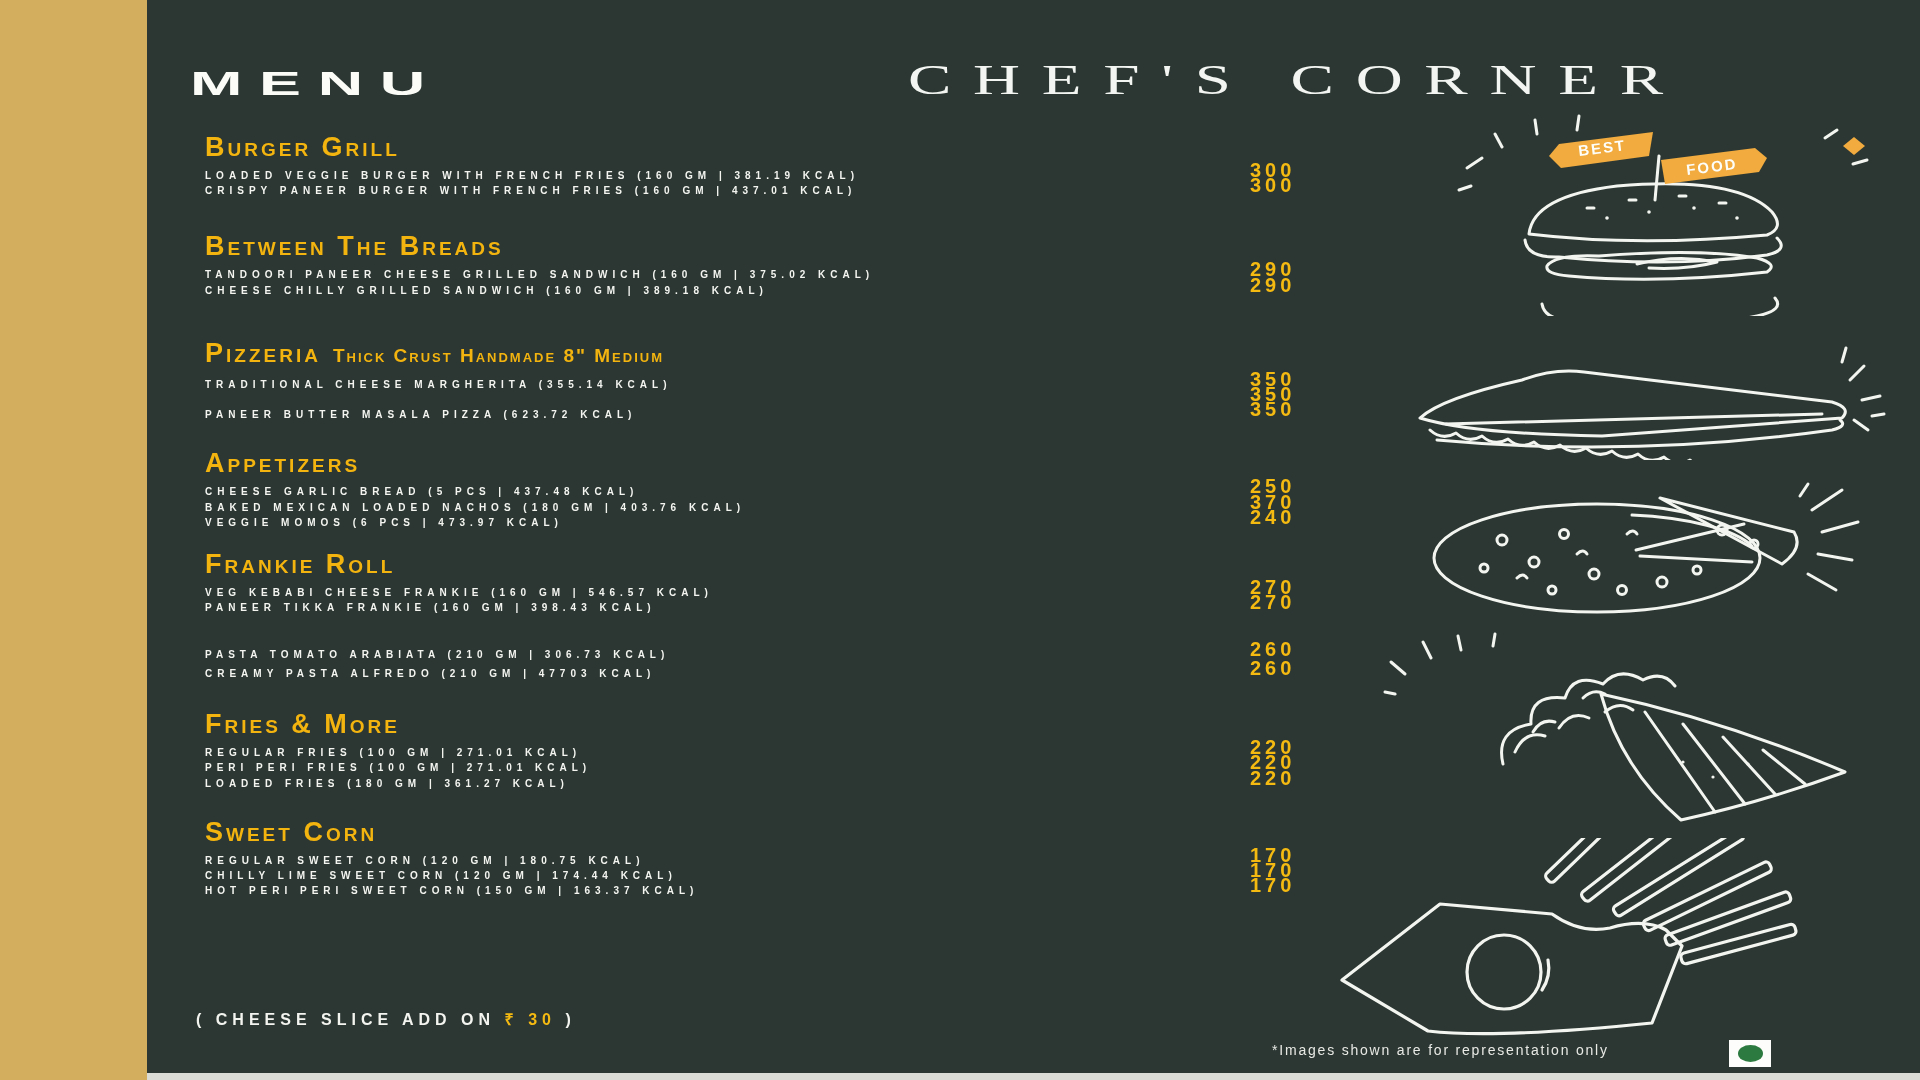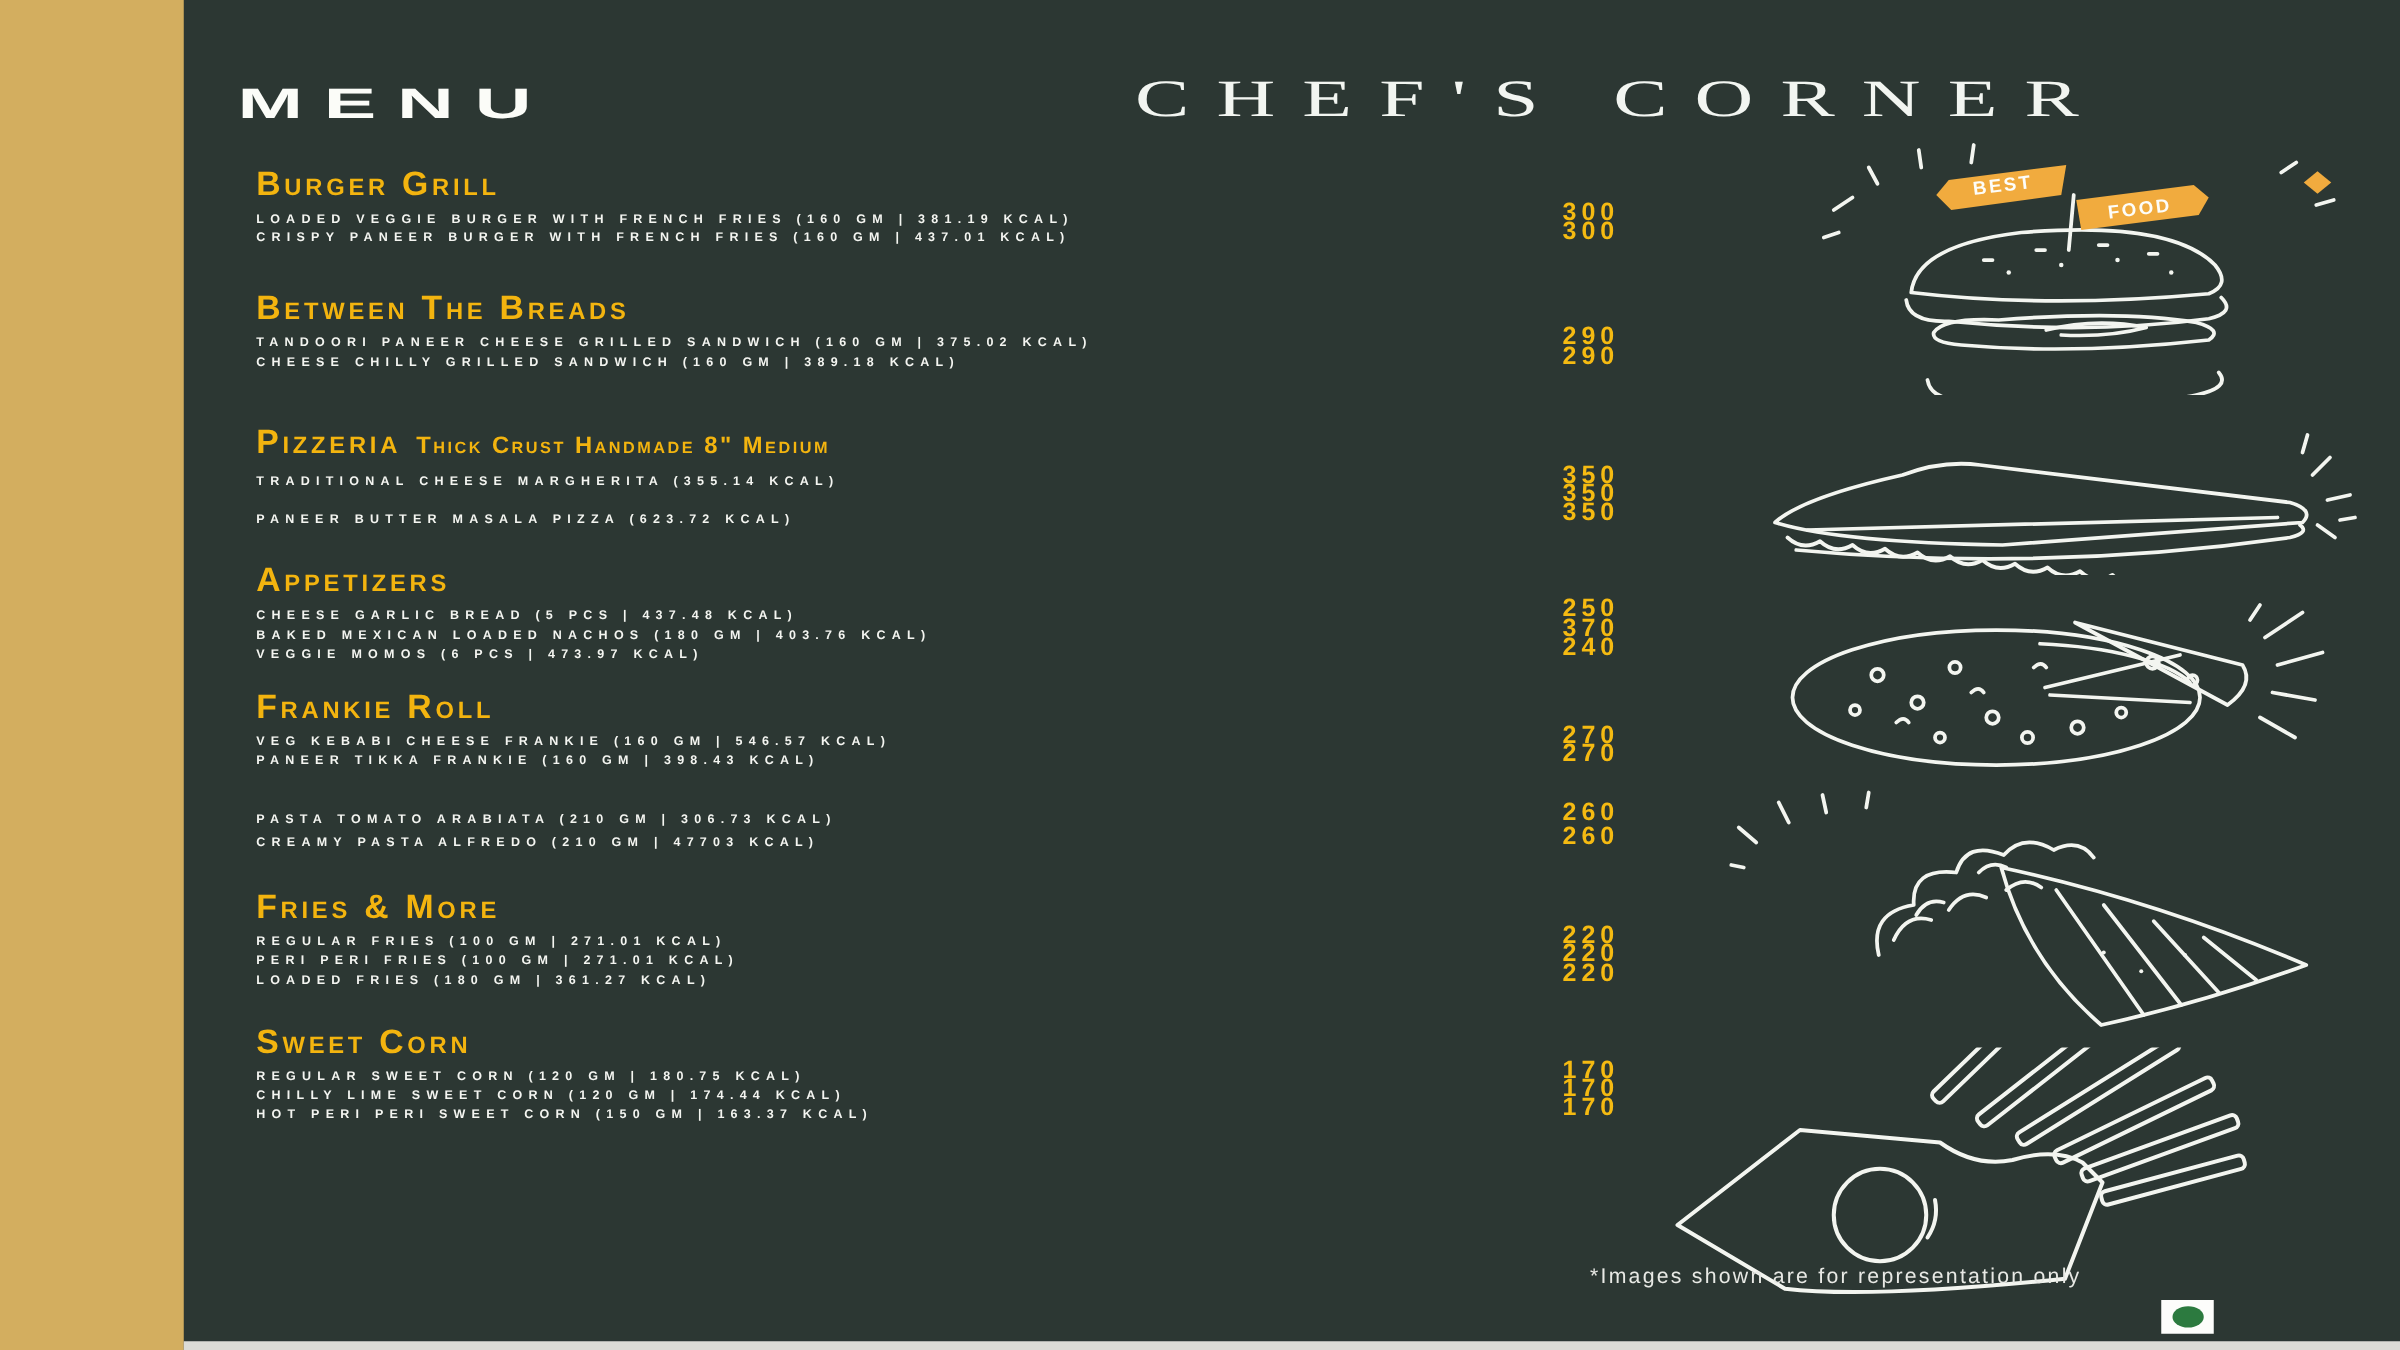--- a/index.html
+++ b/index.html
@@ -25,21 +25,21 @@
   .item{position:relative;height:15.2px;line-height:15.2px;white-space:nowrap;}
   .menu-section:nth-of-type(6) .item{height:19px;line-height:19px;}
   .item-name{font-size:10px;font-weight:bold;letter-spacing:5px;color:#f4f5f1;}
   .item-price{position:absolute;left:1045px;top:-3px;font-size:20px;font-weight:bold;
               letter-spacing:4px;color:#f5ba12;}
 
   .addon-line{position:absolute;left:196px;top:1008px;font-size:16px;font-weight:bold;
               letter-spacing:5px;color:#f3f4f0;white-space:nowrap;}
   .addon-price{color:#f5ba12;}
 
-  .rep-note{position:absolute;left:1272px;top:1011px;font-size:17px;letter-spacing:1.8px;color:#e8e9e5;}
+  .rep-note{position:absolute;left:1272px;top:1042px;font-size:14px;letter-spacing:1.8px;color:#e8e9e5;}
   .veg-mark{position:absolute;left:1729px;top:1040px;width:42px;height:27px;background:#fdfdfb;
             display:flex;align-items:center;justify-content:center;}
   .veg-dot{width:25px;height:17px;border-radius:50%;background:#2c7a3f;}
 
   .illus{position:absolute;}
 </style>
 </head>
 <body>
 
 <div class="stage">
@@ -300,19 +300,20 @@
       <rect x="300" y="70" width="150" height="11" rx="4" transform="rotate(-32 300 70)"></rect>
       <rect x="330" y="84" width="140" height="11" rx="4" transform="rotate(-26 330 84)"></rect>
       <rect x="352" y="98" width="132" height="11" rx="4" transform="rotate(-20 352 98)"></rect>
       <rect x="368" y="116" width="118" height="11" rx="4" transform="rotate(-15 368 116)"></rect>
       <path d="M30,142 L128,66 L240,76 Q268,96 298,90 Q332,80 354,92 L370,108 L340,185 Q184,201 116,193 Z"></path>
       <circle cx="192" cy="134" r="37"></circle>
       <path d="M236,122 a40,40 0 0 1 -6,30"></path>
     </g>
   </svg>
 
+  <div class="addon-line"><span>( CHEESE SLICE ADD ON </span><span class="addon-price">₹ 30</span><span> )</span></div>
 
   <div class="rep-note">*Images shown are for representation only</div>
   <div class="veg-mark">
     <div class="veg-dot"></div>
   </div>
 
 </div>
 
 </body></html>

